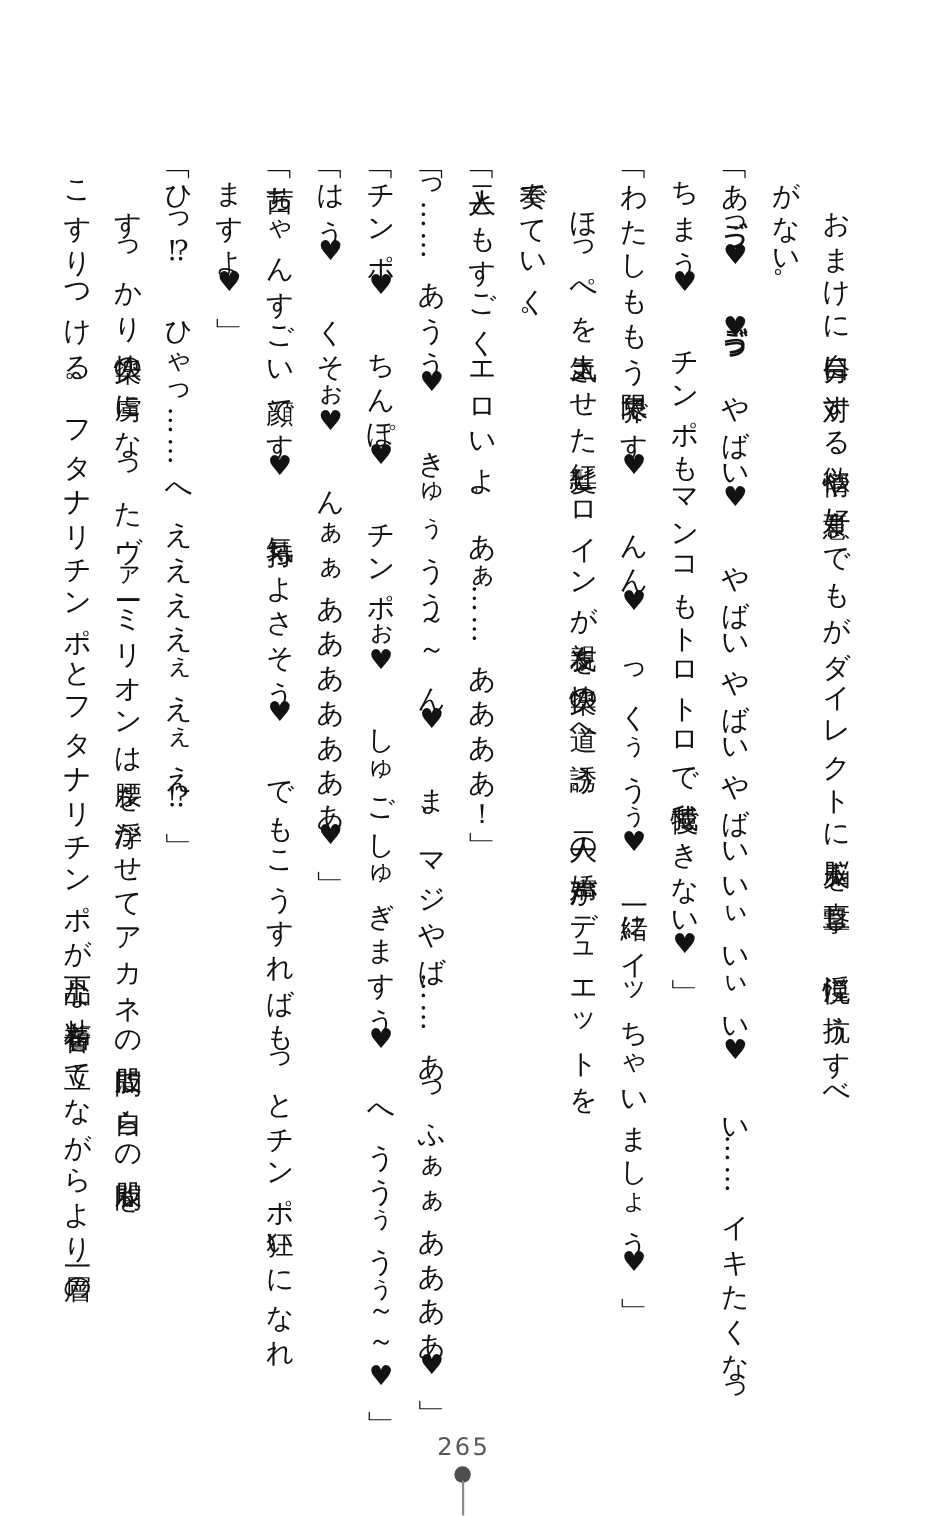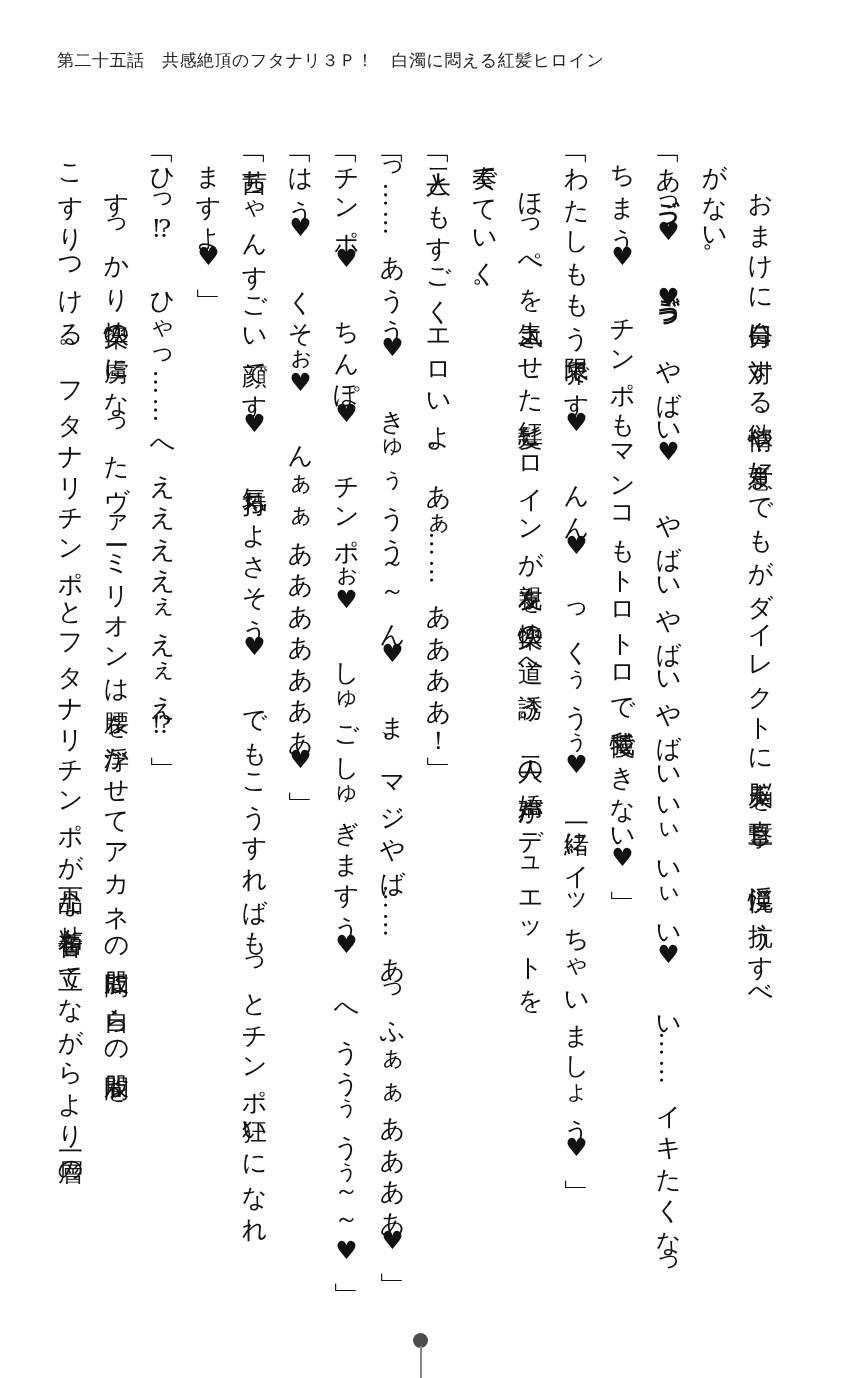--- a/index.html
+++ b/index.html
@@ -72,38 +72,38 @@
     width: 2px;
     height: 32px;
     background: #8a8a8a;
   }
 </style>
 </head>
 <body>
 
 <div class="page">
 
-  <div class="chapter-header">第二十五話　共感絶頂のフタナリ３Ｐ！　白濁に悶える紅髪ヒロイン</div>
 
   <div class="text-area">
     <p class="indent">おまけに自分に対する欲情や好意までもがダイレクトに脳天を直撃し、淫悦に抗うすべ</p>
     <p>がない。</p>
     <p>「あゔっ♥　ゔゔ♥　やばい♥　やばいやばいやばいいぃいぃい♥　い……イキたくなっ</p>
     <p>ちまう♥　チンポもマンコもトロトロで我慢できない♥」</p>
     <p>「わたしももう限界です♥　んん♥　っくぅうぅ♥　一緒にイッちゃいましょう♥」</p>
     <p class="indent">ほっぺを上気させた紅髪ヒロインが親友を快楽の道へ誘う。二人の嬌声がデュエットを</p>
     <p>奏でていく。</p>
     <p>「二人ともすごくエロいよ。あぁ……ああああ！」</p>
     <p>「っ……あうう♥　きゅぅうう～～ん♥　ま、マジやば……あっふぁぁああああ♥」</p>
     <p>「チンポ♥　ちんぽ♥　チンポぉ♥　しゅごしゅぎますう♥　へううぅうぅ～～♥」</p>
     <p>「はう♥　くそぉ♥　んぁぁあああああああ♥」</p>
     <p>「茜ちゃんすごい顔です♥　気持ちよさそう♥　でもこうすればもっとチンポ狂いになれ</p>
     <p>ますよ♥」</p>
     <p>「ひっ⁉　ひゃっ……へええええぇえぇえ⁉」</p>
     <p class="indent">すっかり快楽の虜になったヴァーミリオンは腰を浮かせてアカネの股間に自らの股間を</p>
     <p>こすりつける。フタナリチンポとフタナリチンポが下品な粘着音を立てながらより一層の</p>
   </div>
 
+  <div class="page-number">265</div>
 
   <div class="marker-dot"></div>
   <div class="marker-stem"></div>
 
 </div>
 
 </body></html>

